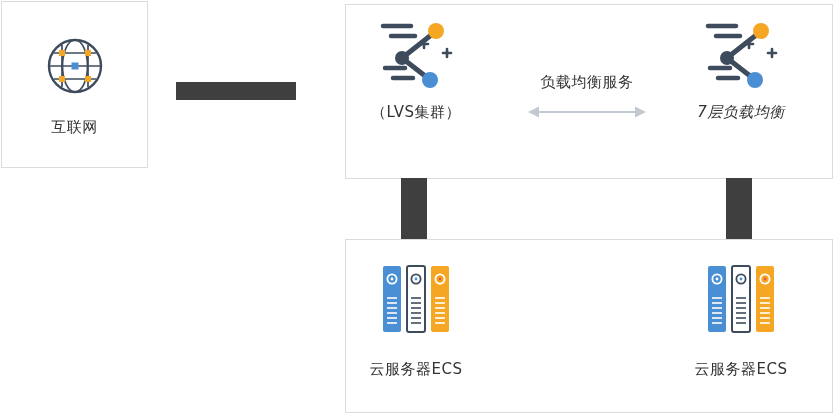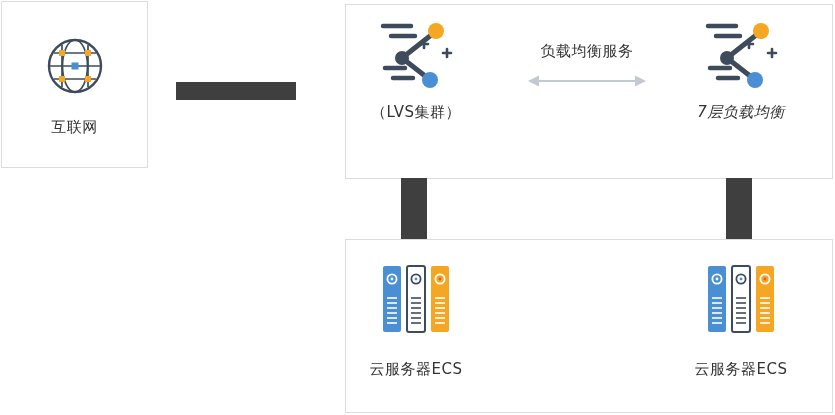--- a/index.html
+++ b/index.html
@@ -93,21 +93,21 @@
             <line x1="43" y1="29" x2="51" y2="29"></line>
             <line x1="47" y1="25" x2="47" y2="33"></line>
             <line x1="66" y1="38" x2="74" y2="38"></line>
             <line x1="70" y1="34" x2="70" y2="42"></line>
           </g>
         </svg>
       </span>
       <div class="label">（LVS集群）</div>
     </div>
 
-    <div class="group" style="left:166px; top:33px; width:150px;">
+    <div class="group" style="left:166px; top:64px; width:150px;">
       <div class="label">负载均衡服务</div>
       <span class="icon-wrap" style="margin-top:8px;">
         <svg width="118" height="12" viewBox="0 0 118 12">
           <line x1="9" y1="6" x2="109" y2="6" stroke="#c3c9d0" stroke-width="2"></line>
           <path d="M0 6 L11 0.5 L11 11.5 Z" fill="#c3c9d0"></path>
           <path d="M118 6 L107 0.5 L107 11.5 Z" fill="#c3c9d0"></path>
         </svg>
       </span>
     </div>
 

